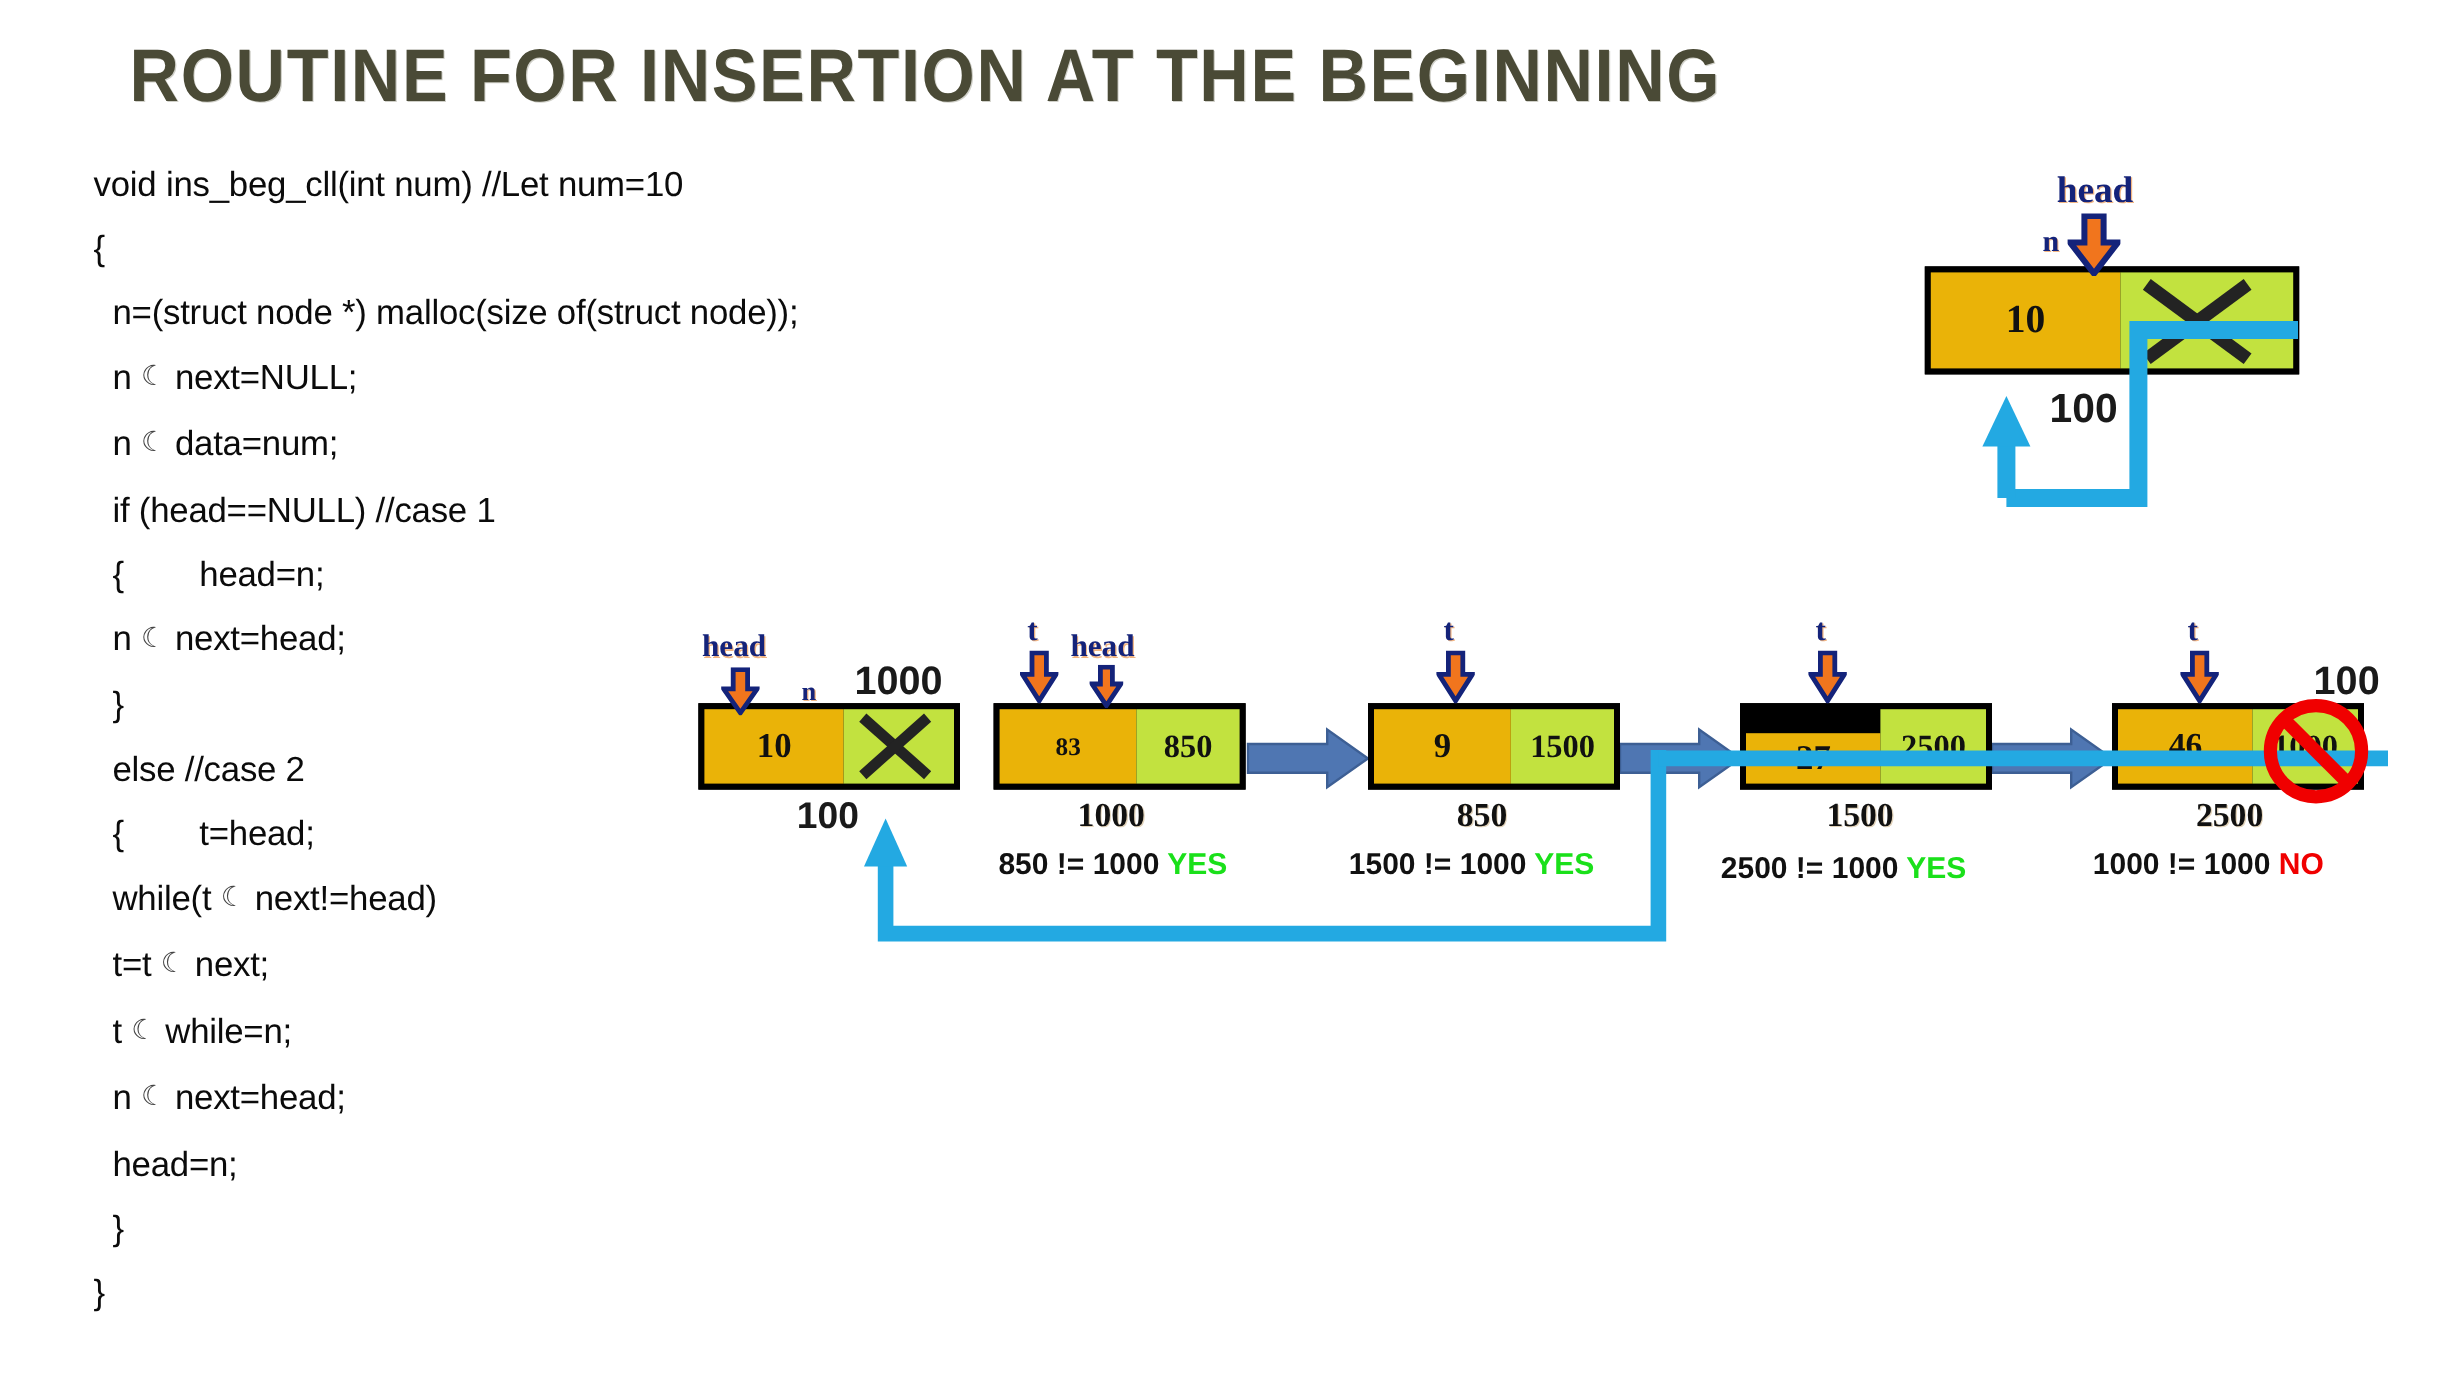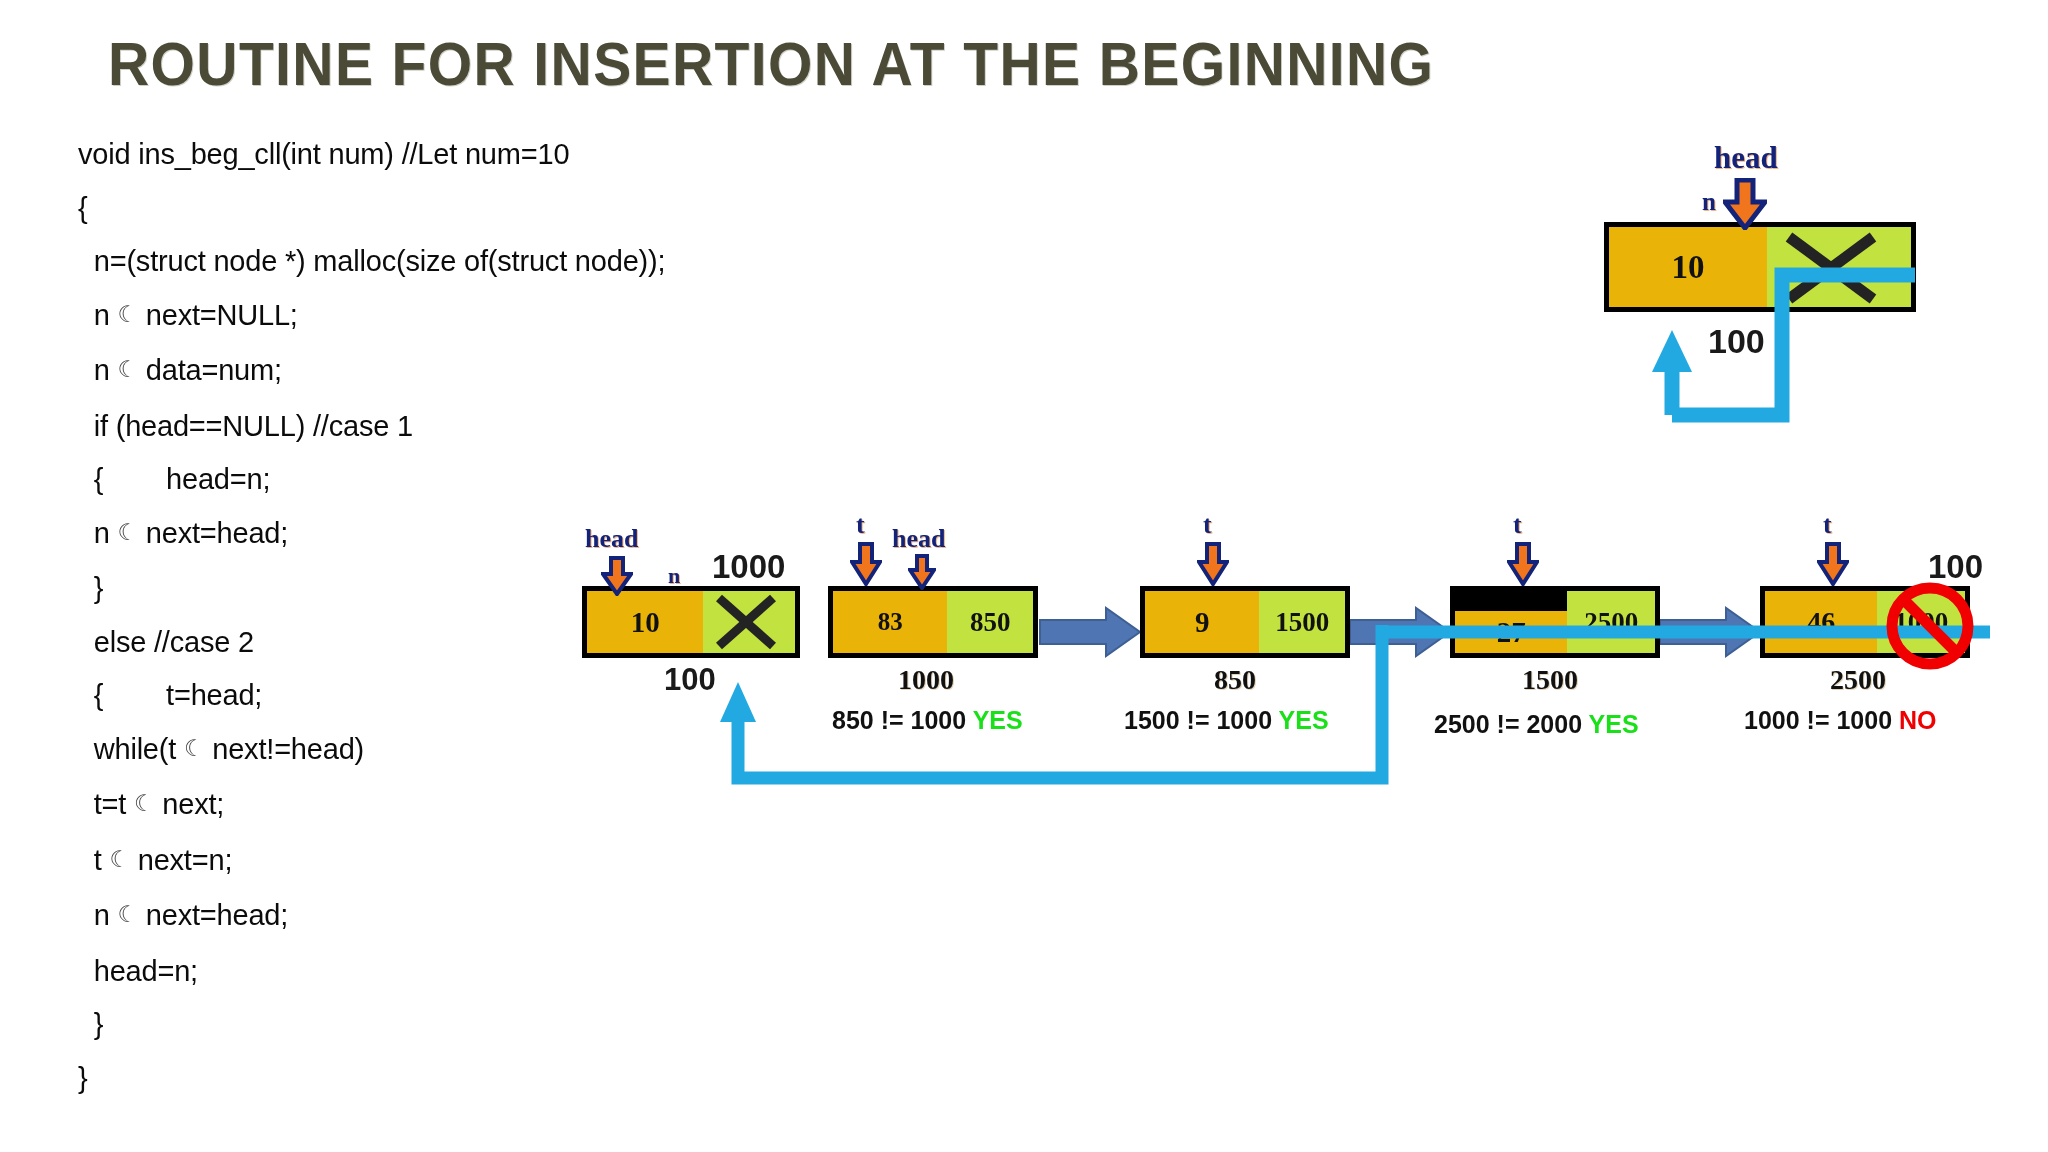--- a/index.html
+++ b/index.html
@@ -127,21 +127,21 @@
     <div class="code-line"><span>  n </span><span class="arrowop">☾</span><span> next=NULL;</span></div>
     <div class="code-line"><span>  n </span><span class="arrowop">☾</span><span> data=num;</span></div>
     <div class="code-line"><span>  if (head==NULL) //case 1</span></div>
     <div class="code-line"><span>  {        head=n;</span></div>
     <div class="code-line"><span>  n </span><span class="arrowop">☾</span><span> next=head;</span></div>
     <div class="code-line"><span>  }</span></div>
     <div class="code-line"><span>  else //case 2</span></div>
     <div class="code-line"><span>  {        t=head;</span></div>
     <div class="code-line"><span>  while(t </span><span class="arrowop">☾</span><span> next!=head)</span></div>
     <div class="code-line"><span>  t=t </span><span class="arrowop">☾</span><span> next;</span></div>
-    <div class="code-line"><span>  t </span><span class="arrowop">☾</span><span> next=n;</span></div>
+    <div class="code-line"><span>  t </span><span class="arrowop">☾</span><span> while=n;</span></div>
     <div class="code-line"><span>  n </span><span class="arrowop">☾</span><span> next=head;</span></div>
     <div class="code-line"><span>  head=n;</span></div>
     <div class="code-line"><span>  }</span></div>
     <div class="code-line"><span>}</span></div>
   </div>
 
   <svg class="ovl above" viewBox="0 0 2048 1152">
 
     <g>
       <path d="M 1915 275 L 1782 275 L 1782 415 L 1672 415" fill="none" stroke="#23a9e2" stroke-width="15" stroke-linejoin="miter"></path>
@@ -218,21 +218,21 @@
       <div class="lbl" style="left:856px; top:510px; font-size:26px;">t</div>
       <svg class="darrow" style="left:850px; top:542px; width:32px; height:44px;" viewBox="0 0 32 44">
         <polygon points="10,2 22,2 22,20 30,20 16,42 2,20 10,20" fill="#f1751d" stroke="#14237a" stroke-width="4" stroke-linejoin="miter"></polygon>
       </svg>
       <div class="lbl" style="left:892px; top:524px; font-size:26px;">head</div>
       <svg class="darrow" style="left:908px; top:554px; width:28px; height:36px;" viewBox="0 0 28 36">
         <polygon points="9,2 19,2 19,16 26,16 14,34 2,16 9,16" fill="#f1751d" stroke="#14237a" stroke-width="4" stroke-linejoin="miter"></polygon>
       </svg>
 
       <div class="node" style="left:828px; top:586px; width:210px; height:72px;">
-        <div class="cell data" style="width:120px; font-size:25px;">83</div>
+        <div class="cell data" style="width:120px; font-size:21px;">83</div>
         <div class="cell next" style="width:90px; font-size:27px;">850</div>
       </div>
       <div class="addr" style="left:898px; top:664px; font-size:28px;">1000</div>
       <div class="caption" style="left:832px; top:706px;">
         <span>850 != 1000</span>
         <span class="yes">YES</span>
       </div>
     </div>
 
     <div>
@@ -257,21 +257,21 @@
       <svg class="darrow" style="left:1507px; top:542px; width:32px; height:44px;" viewBox="0 0 32 44">
         <polygon points="10,2 22,2 22,20 30,20 16,42 2,20 10,20" fill="#f1751d" stroke="#14237a" stroke-width="4" stroke-linejoin="miter"></polygon>
       </svg>
 
       <div class="node" style="left:1450px; top:586px; width:210px; height:72px;">
         <div class="cell data" style="width:118px; font-size:29px;margin-top:20px;">27</div>
         <div class="cell next" style="width:92px; font-size:27px;">2500</div>
       </div>
       <div class="addr" style="left:1522px; top:664px; font-size:28px;">1500</div>
       <div class="caption" style="left:1434px; top:710px;">
-        <span>2500 != 2000</span>
+        <span>2500 != 1000</span>
         <span class="yes">YES</span>
       </div>
     </div>
 
     <div>
       <div class="lbl" style="left:1823px; top:510px; font-size:26px;">t</div>
       <svg class="darrow" style="left:1817px; top:542px; width:32px; height:44px;" viewBox="0 0 32 44">
         <polygon points="10,2 22,2 22,20 30,20 16,42 2,20 10,20" fill="#f1751d" stroke="#14237a" stroke-width="4" stroke-linejoin="miter"></polygon>
       </svg>
       <div class="addr-big" style="left:1928px; top:548px; font-size:33px;">100</div>

